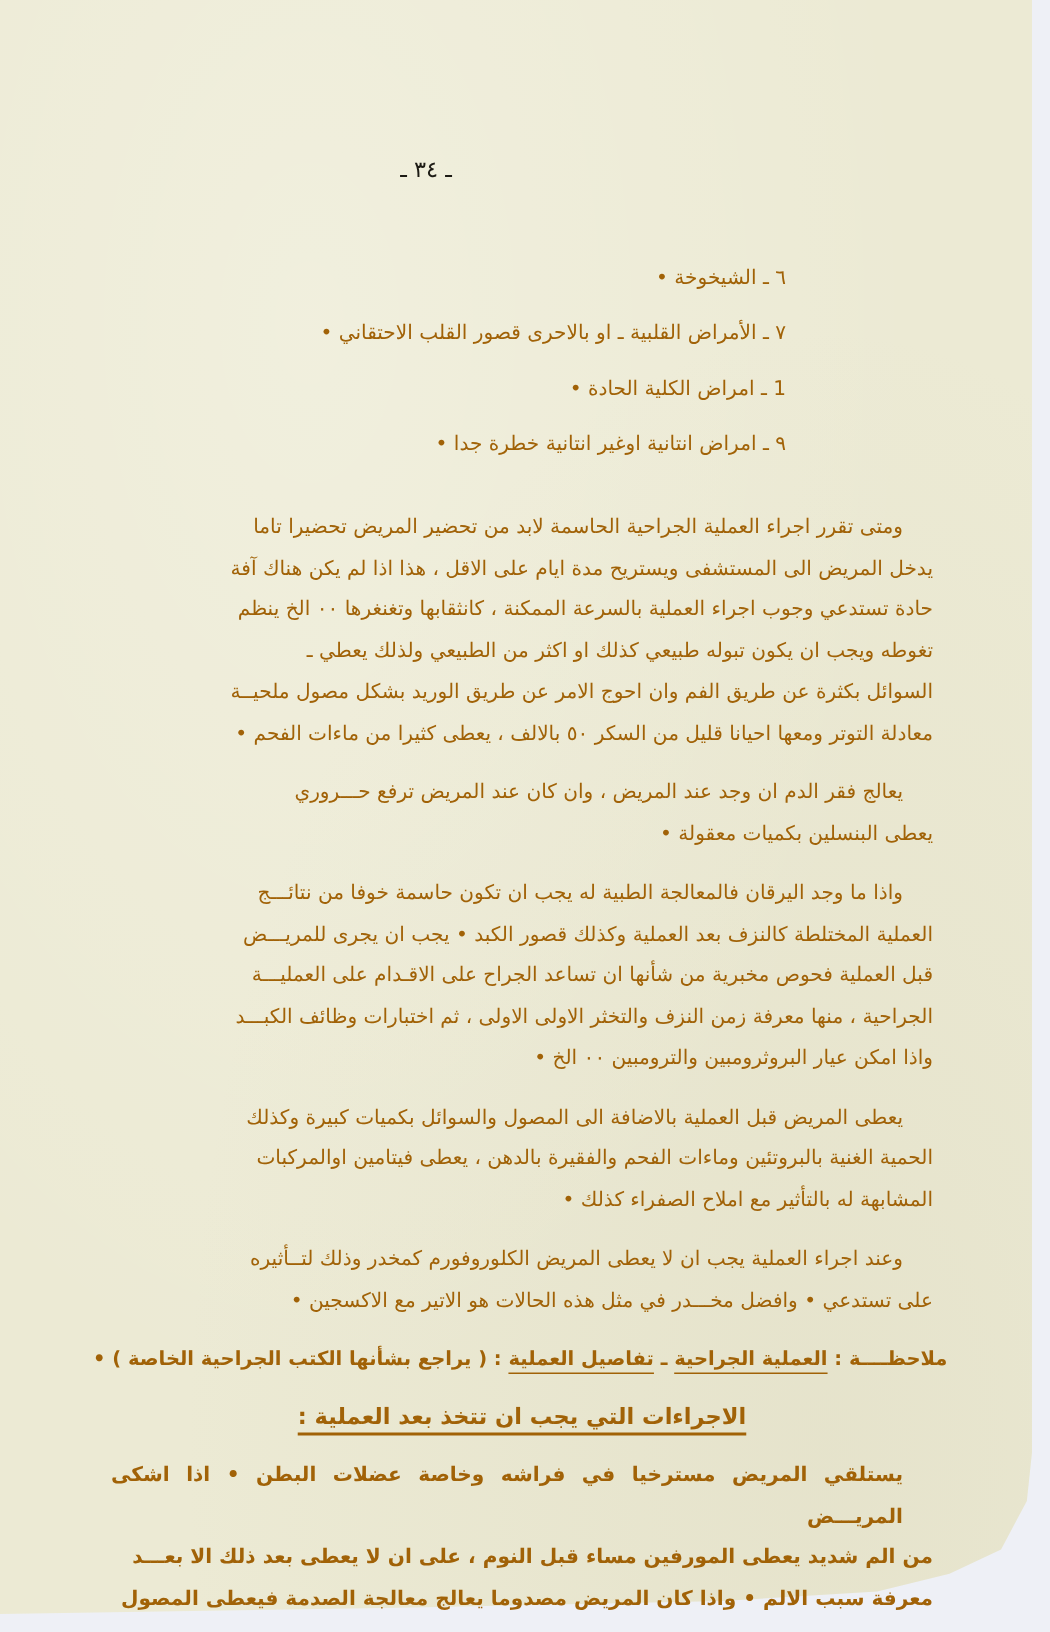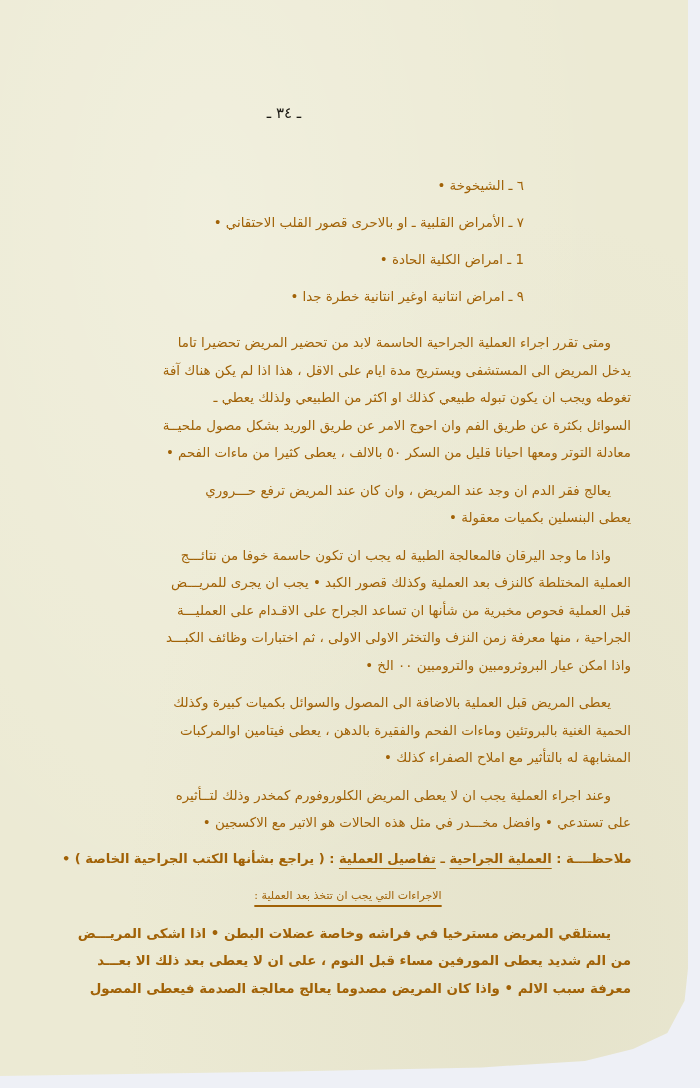--- a/index.html
+++ b/index.html
@@ -49,41 +49,41 @@
     }
     .list-item {
       padding-right: 110px;
       height: 37px;
       line-height: 28px;
       white-space: nowrap;
     }
     .para {
       text-align: justify;
       text-align-last: right;
-      margin: 3px;
+      margin: 12px;
     }
     .para + .para { margin-top: 9px; }
     .gap-sm { height: 6px; }
     .note {
       text-align: left;
       white-space: nowrap;
       margin-top: 8px;
       font-weight: bold;
       font-size: 13px;
     }
     .note .u {
       text-decoration: underline;
       text-underline-offset: 5px;
     }
     .section-heading {
       text-align: center;
       margin-top: 10px;
       margin-bottom: 10px;
-      font-weight: normal;
-      font-size: 11px;
+      font-weight: bold;
+      font-size: 15px;
     }
     .section-heading span {
       text-decoration: underline;
       text-underline-offset: 6px;
       text-decoration-thickness: 2px;
     }
     .bold { font-weight: bold; }
   </style>
 </head>
 <body>
@@ -99,20 +99,21 @@
     <div class="list-item">٧ ـ  الأمراض القلبية  ـ  او بالاحرى قصور القلب الاحتقاني •</div>
     <div class="list-item">1 ـ  امراض الكلية الحادة •</div>
     <div class="list-item">٩ ـ  امراض انتانية اوغير انتانية خطرة جدا •</div>
   </div>
 
   <div class="gap-sm"></div>
 
   <div class="para">
     <div style="padding-right:20px">ومتى تقرر اجراء العملية الجراحية الحاسمة لابد من تحضير المريض تحضيرا تاما</div>
     <div>يدخل المريض الى المستشفى ويستريح مدة ايام على الاقل ، هذا اذا لم يكن هناك آفة</div>
+    <div>حادة تستدعي وجوب اجراء العملية بالسرعة الممكنة ، كانثقابها وتغنغرها ٠٠ الخ ينظم</div>
     <div>تغوطه ويجب ان يكون تبوله طبيعي كذلك او اكثر من الطبيعي ولذلك يعطي ـ</div>
     <div>السوائل بكثرة عن طريق الفم وان احوج الامر عن طريق الوريد بشكل مصول ملحيــة</div>
     <div>معادلة التوتر ومعها احيانا قليل من السكر ٥٠ بالالف ، يعطى كثيرا من ماءات الفحم •</div>
   </div>
 
   <div class="para" style="margin-top:10px">
     <div style="padding-right:20px">يعالج فقر الدم ان وجد عند المريض ، وان كان عند المريض ترفع حـــروري</div>
     <div>يعطى البنسلين بكميات معقولة •</div>
   </div>
 

